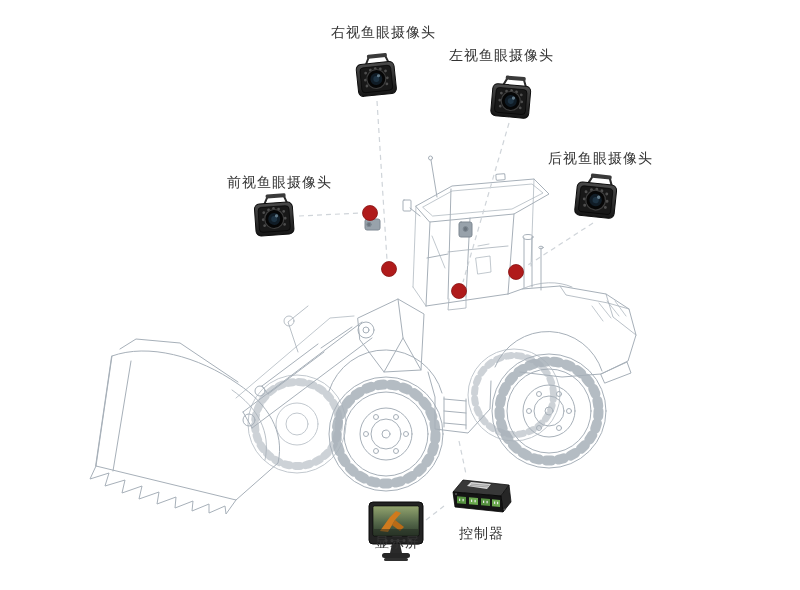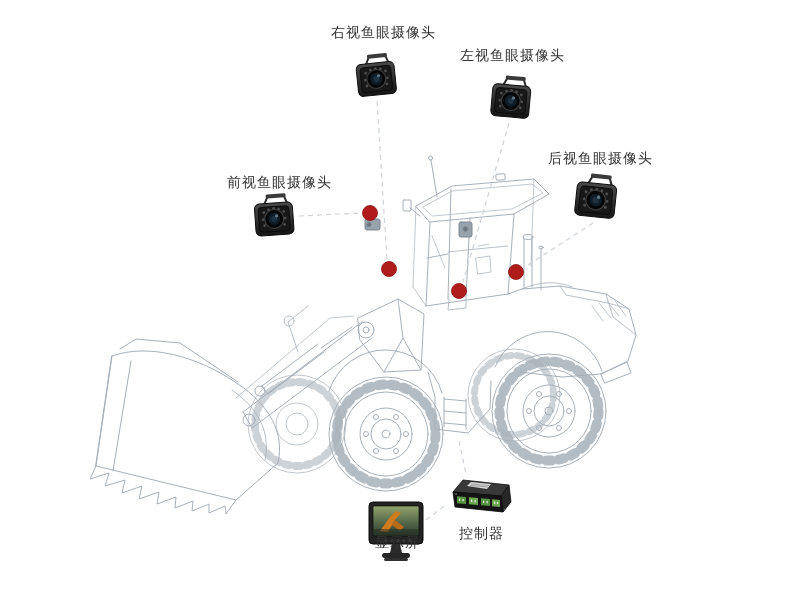--- a/index.html
+++ b/index.html
@@ -238,19 +238,19 @@
       <use href="#cam" width="100%" height="100%"></use>
     </svg>
   <svg class="dev" style="left:368px;top:501px;width:56px;height:64px">
       <use href="#monitor" width="100%" height="100%"></use>
     </svg>
   <svg class="dev" style="left:443px;top:476px;width:74px;height:44px">
       <use href="#controller" width="100%" height="100%"></use>
     </svg>
 
   <div class="lbl" style="left:331px;top:24px">右视鱼眼摄像头</div>
-  <div class="lbl" style="left:460px;top:47px">左视鱼眼摄像头</div>
+  <div class="lbl" style="left:449px;top:47px">左视鱼眼摄像头</div>
   <div class="lbl" style="left:227px;top:174px">前视鱼眼摄像头</div>
   <div class="lbl" style="left:548px;top:150px">后视鱼眼摄像头</div>
   <div class="lbl" style="left:375px;top:534px">显示屏</div>
   <div class="lbl" style="left:459px;top:525px">控制器</div>
 
 </div>
 
 </body></html>

